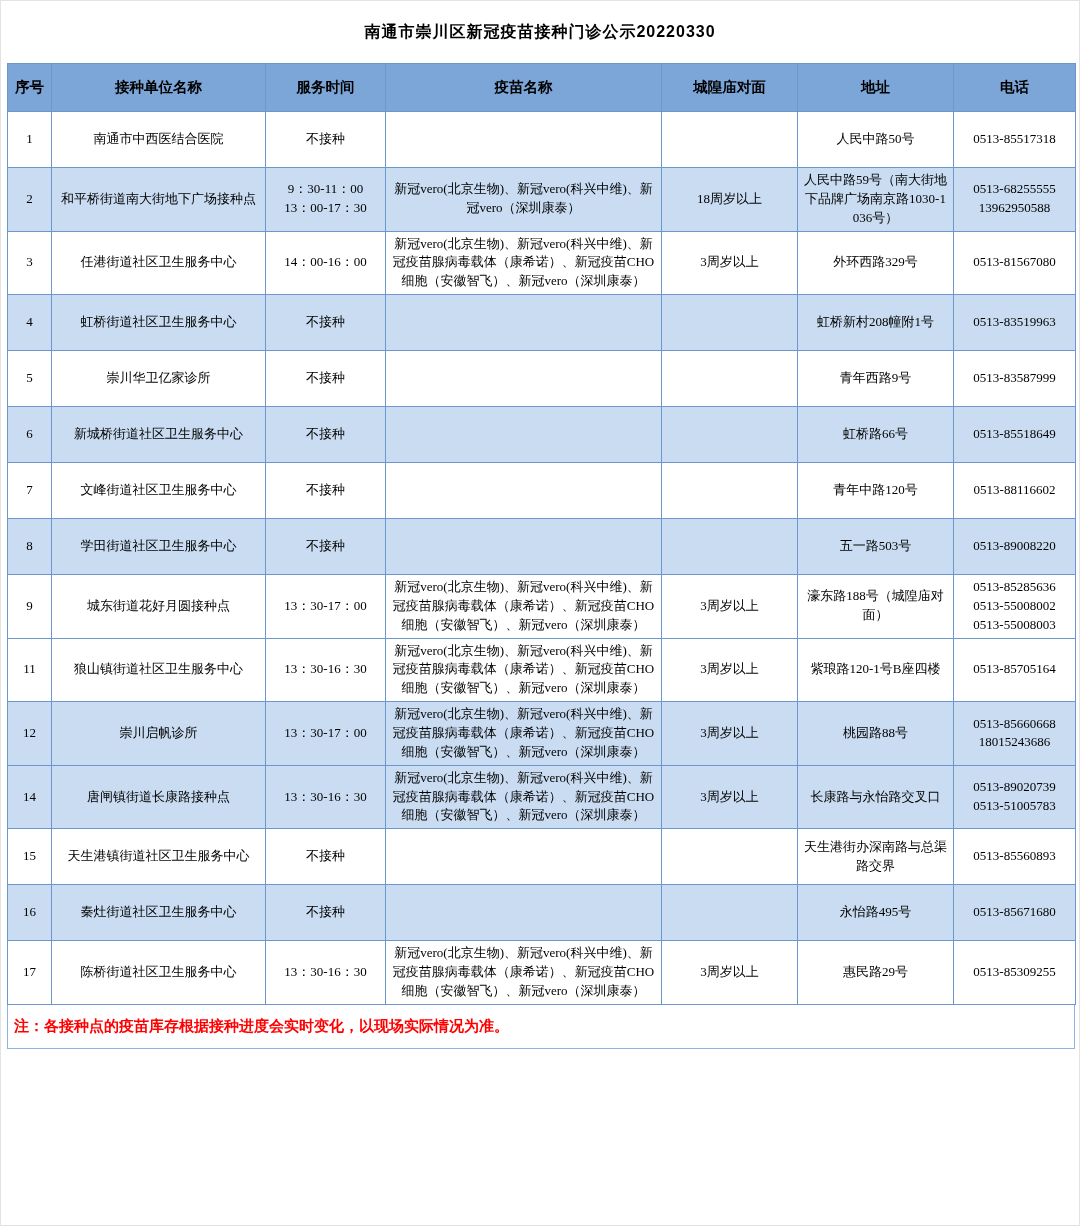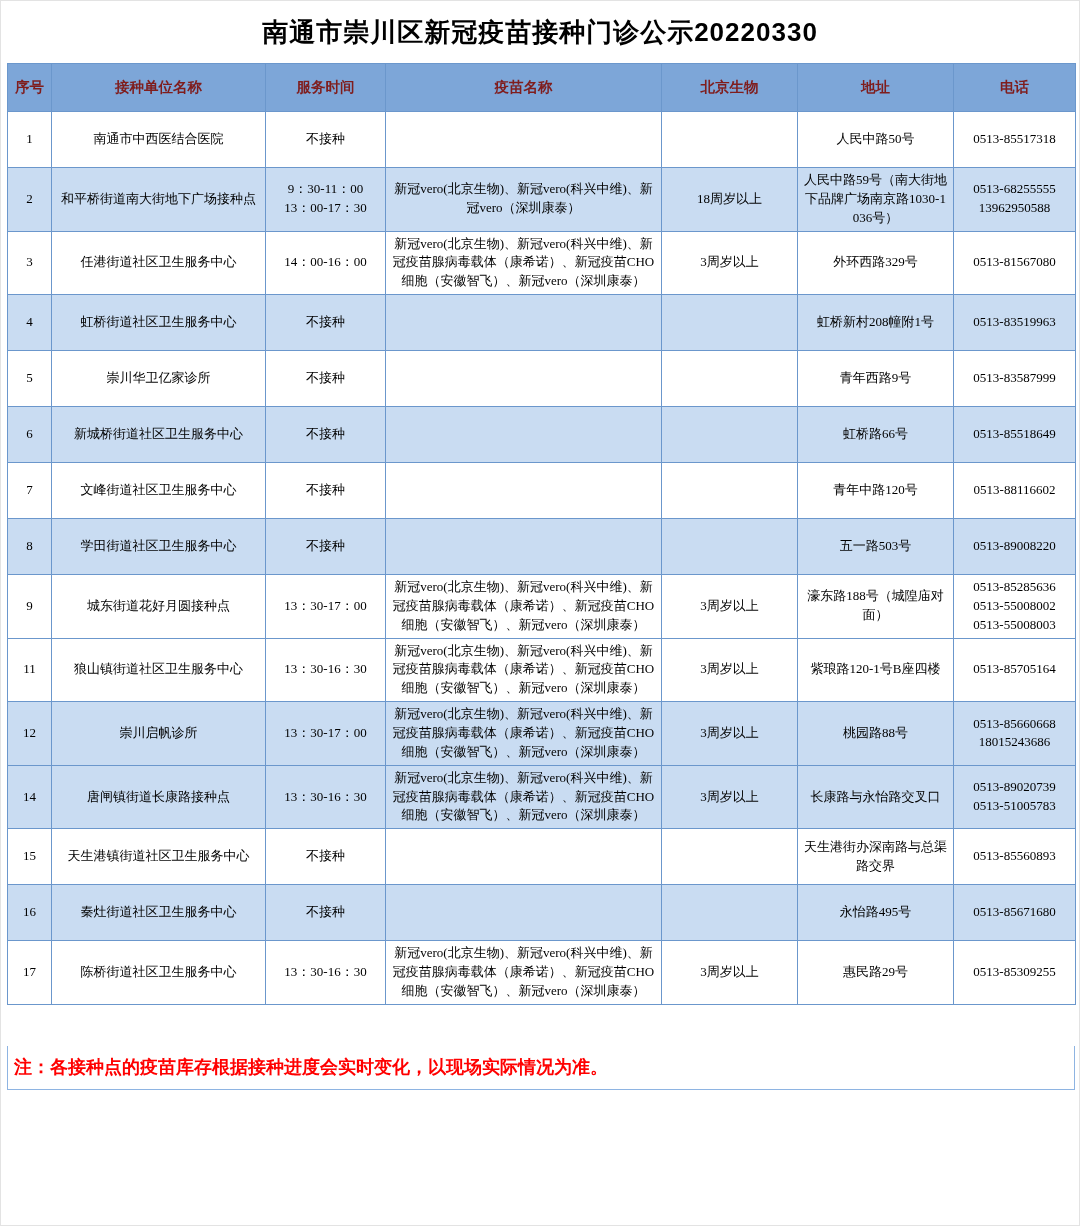--- a/index.html
+++ b/index.html
@@ -14,21 +14,21 @@
     min-height:1226px;
     border:1px solid #e3e3e3;
     padding:0 6px 0 6px;
     background:#ffffff;
   }
   .title{
     height:62px;
     display:flex;
     align-items:center;
     justify-content:center;
-    font-size:26px;
+    font-size:16px;
     font-weight:bold;
     letter-spacing:1px;
     color:#000000;
     font-family:"Liberation Sans","DejaVu Sans",sans-serif;
   }
   table.clinics{
     width:1068px;
     table-layout:fixed;
     border-collapse:collapse;
     border:1px solid #4f81bd;
@@ -36,21 +36,21 @@
   table.clinics th, table.clinics td{
     border:1px solid #6b97cc;
     text-align:center;
     vertical-align:middle;
     padding:3px 4px;
     box-sizing:border-box;
     word-break:break-all;
   }
   table.clinics thead th{
     background:#7da6d8;
-    color:#7f1d1d;
+    color:#000000;
     font-weight:bold;
     font-size:14.5px;
     height:48px;
     font-family:"Liberation Sans","DejaVu Sans",sans-serif;
     margin-top:43px;
   }
   table.clinics tbody td{
     font-size:13px;
     height:56px;
     line-height:1.45;
@@ -71,25 +71,24 @@
   }
   .note{
     box-sizing:border-box;
     width:1068px;
     min-height:44px;
     border:1px solid #8eb4e2;
     border-top:none;
     display:flex;
     align-items:center;
     padding:4px 6px;
-    font-size:18px;
+    font-size:15px;
     font-weight:bold;
     color:#ff0000;
     font-family:"Liberation Sans","DejaVu Sans",sans-serif;
-    margin-top:41px;
   }
 </style>
 </head>
 <body>
 
 <div class="page">
   <div class="title">南通市崇川区新冠疫苗接种门诊公示20220330</div>
 
   <table class="clinics">
     <colgroup>
@@ -100,21 +99,21 @@
       <col style="width:136px">
       <col style="width:156px">
       <col style="width:122px">
     </colgroup>
     <thead>
       <tr>
           <th>序号</th>
           <th>接种单位名称</th>
           <th>服务时间</th>
           <th>疫苗名称</th>
-          <th>北京生物</th>
+          <th>城隍庙对面</th>
           <th>地址</th>
           <th>电话</th>
         </tr>
     </thead>
     <tbody>
         <tr>
           <td class="cell-num">1</td>
           <td class="cell-name">南通市中西医结合医院</td>
           <td class="cell-time">
             <div>不接种</div>

